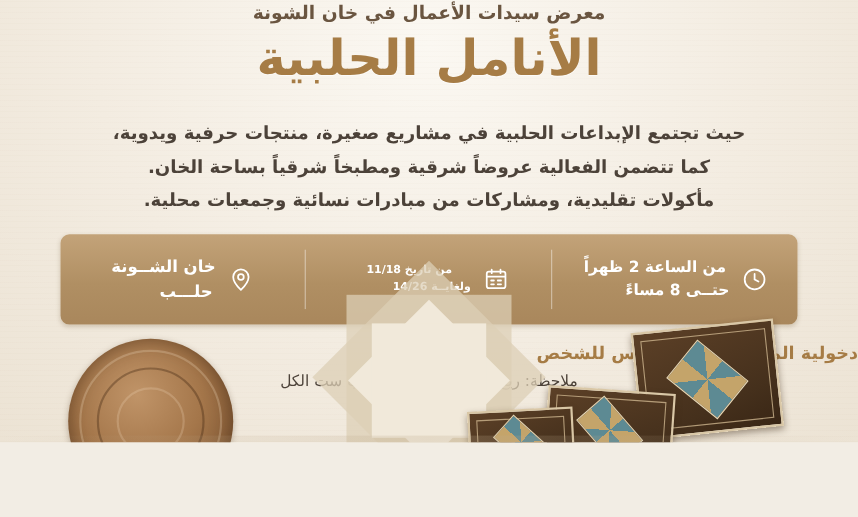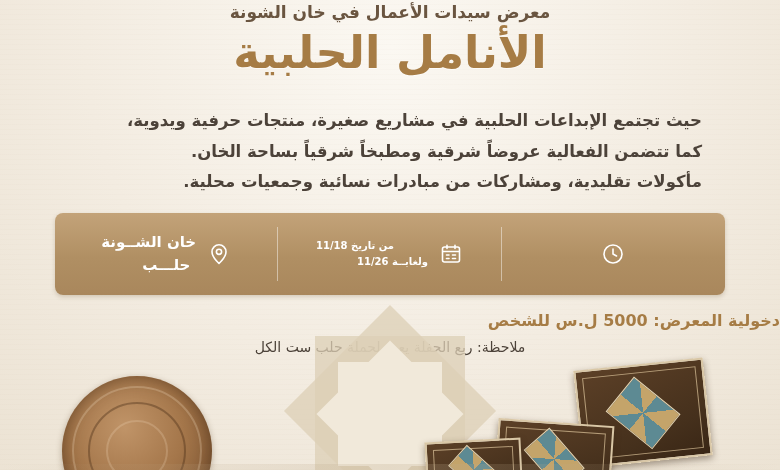--- a/index.html
+++ b/index.html
@@ -9,21 +9,21 @@
   body {
     width: 780px;
     height: 470px;
     overflow: hidden;
     font-family: "DejaVu Sans", sans-serif;
     background: #f2ede4;
   }
   #poster {
     position: relative;
     width: 780px;
-    height: 470px;
+    height: 402px;
     background:
       radial-gradient(ellipse at 50% 10%, #fbf8f2 0%, #f3ece1 55%, #ece3d4 100%);
     overflow: hidden;
   }
   
   #poster::before {
     content: "";
     position: absolute;
     inset: 0;
     background:
@@ -51,20 +51,21 @@
     font-weight: bold;
     color: #a67c45;
     letter-spacing: 0px;
     text-shadow: 0 1px 0 rgba(255,255,255,0.6);
   }
   .body-text {
     position: absolute;
     top: 106px;
     left: 78px;
     right: 78px;
+    text-align: center;
     font-size: 16.5px;
     line-height: 1.85;
     color: #4c4239;
     font-weight: bold;
   }
   .body-text .ln {
     display: block;
     white-space: nowrap;
   }
   .info-bar {
@@ -106,21 +107,21 @@
     height: 26px;
     display: flex;
     align-items: center;
     justify-content: center;
     color: #ffffff;
   }
   .cell-icon svg { display: block; }
   .cell-text {
     display: flex;
     flex-direction: column;
-    align-items: flex-end;
+    align-items: center;
     gap: 4px;
     font-size: 14px;
     font-weight: bold;
     line-height: 1.25;
     color: #ffffff;
     text-align: right;
   }
   .cell-text .l2 { letter-spacing: 1px; margin-left: 41px; }
   .cell-venue .cell-text { font-size: 15px; }
   .cell-venue .l1 { letter-spacing: 1px; }
@@ -264,34 +265,38 @@
 
   <div class="info-bar">
 
     <div class="info-cell cell-time">
       <span class="cell-icon">
         <svg width="24" height="24" viewBox="0 0 24 24" fill="none" stroke="#ffffff" stroke-width="1.6">
           <circle cx="12" cy="12" r="9"></circle>
           <path d="M12 7 V12 L15.5 14" stroke-linecap="round"></path>
         </svg>
       </span>
+      <span class="cell-text">
+        <span class="l1">من الساعة 2 ظهراً</span>
+        <span class="l2">حتــى 8 مساءً</span>
+      </span>
     </div>
 
     <div class="info-cell cell-date">
       <span class="cell-icon">
         <svg width="24" height="24" viewBox="0 0 24 24" fill="none" stroke="#ffffff" stroke-width="1.6">
           <rect x="3.5" y="5" width="17" height="15" rx="2"></rect>
           <path d="M3.5 9.5 H20.5"></path>
           <path d="M8 3.2 V6.4 M16 3.2 V6.4" stroke-linecap="round"></path>
           <path d="M7.5 13 H10 M13.5 13 H16.5 M7.5 16.5 H10 M13.5 16.5 H16.5" stroke-linecap="round"></path>
         </svg>
       </span>
       <span class="cell-text">
         <span class="l1">من تاريخ 11/18</span>
-        <span class="l2">ولغايــة 11/26</span>
+        <span class="l2">ولغايــة 14/26</span>
       </span>
     </div>
 
     <div class="info-cell cell-venue">
       <span class="cell-icon">
         <svg width="24" height="24" viewBox="0 0 24 24" fill="none" stroke="#ffffff" stroke-width="1.6">
           <path d="M12 21.5 C12 21.5 19 14.8 19 9.8 A7 7 0 0 0 5 9.8 C5 14.8 12 21.5 12 21.5 Z" stroke-linejoin="round"></path>
           <circle cx="12" cy="9.8" r="2.6"></circle>
         </svg>
       </span>

